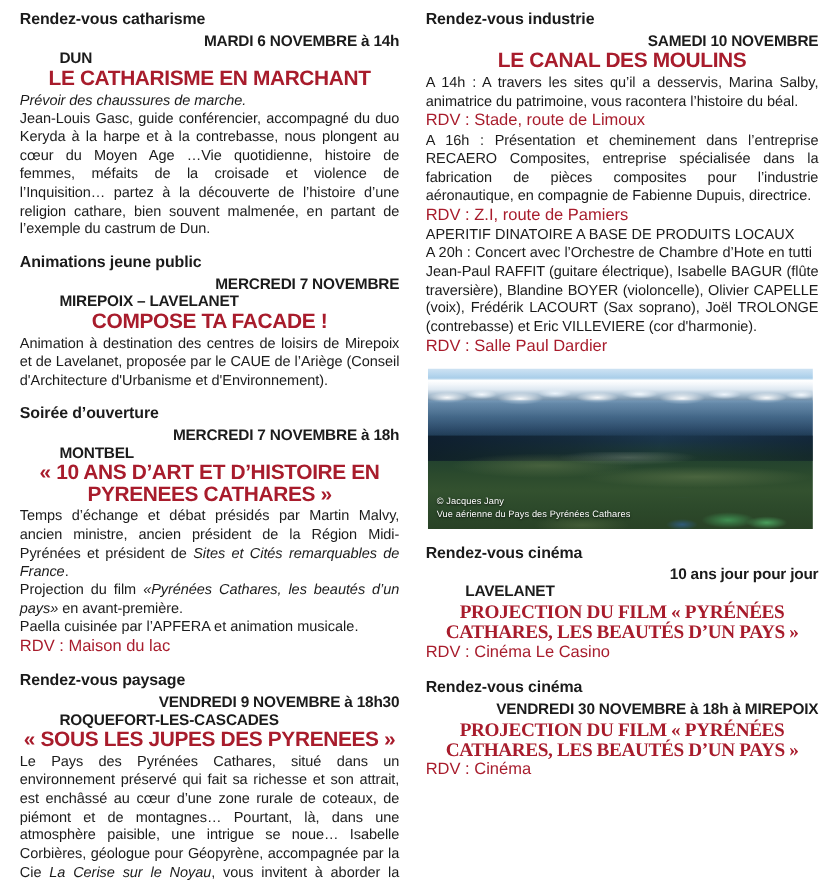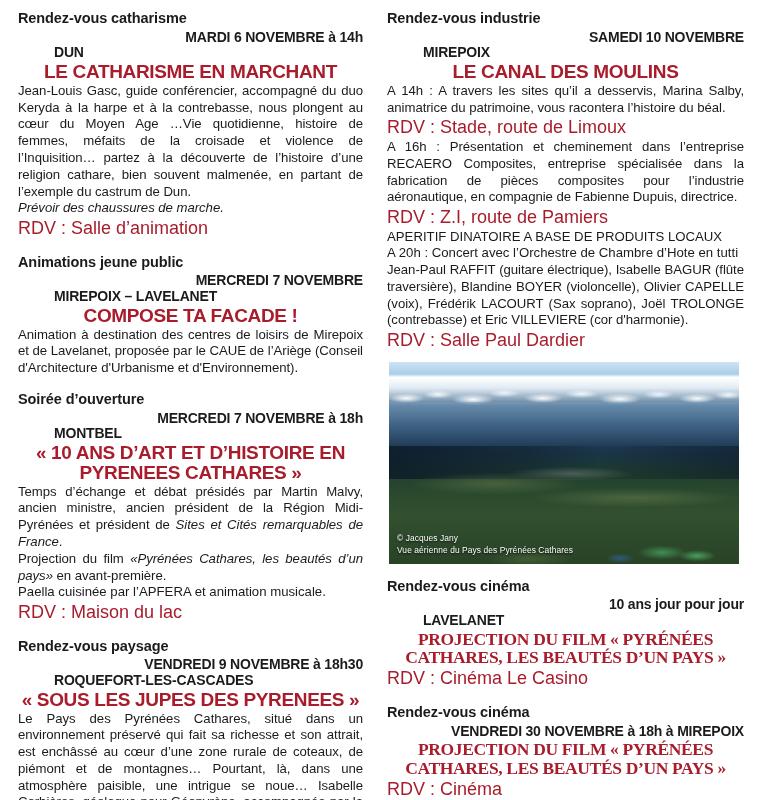--- a/index.html
+++ b/index.html
@@ -66,37 +66,37 @@
     font-size:13.2px;
     line-height:1.27;
     text-align:justify;
     color:#1b1b1b;
     margin:0;
     letter-spacing:-0.05px;
   }
   .body.left{text-align:left;}
   .ital{font-style:italic;}
   .rdv{
-    font-size:18px;
+    font-size:15px;
     color:#A81C2C;
     line-height:1.25;
     margin:0;
   }
   .plainline{
     font-size:13.2px;
     line-height:1.27;
     color:#1b1b1b;
     margin:0;
   }
 
   
   .photo-wrap{
     position:relative;
     width:350px;
-    height:202px;
+    height:146px;
     margin:6px 0 14px 2px;
     overflow:hidden;
   }
   .photo{
     position:absolute;inset:0;
     background:
       linear-gradient(to bottom,
         #cfe3f3 0%, #bcd9ef 3%, #a9cee9 6%, #ffffff 7.5%,
         #f2f6fa 10%, #dfe9f2 13%, #9fb6c9 17%,
         #4f6f8c 22%, #2e5070 30%, #24415f 38%,
@@ -160,23 +160,22 @@
 
 <div class="page">
 
   <div class="col left">
 
     <div class="block">
       <div class="rubric">Rendez-vous catharisme</div>
       <div class="dateline">MARDI 6 NOVEMBRE à 14h</div>
       <div class="place">DUN</div>
       <div class="title">LE CATHARISME EN MARCHANT</div>
+      <p class="body left ital">Prévoir des chaussures de marche.</p>
       <p class="body">Jean-Louis Gasc, guide conférencier, accompagné du duo Keryda à la harpe et à la contrebasse, nous plongent au  cœur du Moyen Age …Vie quotidienne, histoire de femmes, méfaits de la croisade et violence de l’Inquisition… partez à la découverte de l’histoire d’une religion cathare, bien souvent malmenée, en partant de l’exemple du castrum de Dun.</p>
-      <p class="body left ital">Prévoir des chaussures de marche.</p>
-      <p class="rdv">RDV : Salle d’animation</p>
     </div>
 
     <div class="block">
       <div class="rubric">Animations jeune public</div>
       <div class="dateline">MERCREDI 7 NOVEMBRE</div>
       <div class="place">MIREPOIX – LAVELANET</div>
       <div class="title">COMPOSE TA FACADE !</div>
       <p class="body">Animation à destination des centres de loisirs de Mirepoix et de Lavelanet, proposée par le CAUE de l’Ariège (Conseil d'Architecture d'Urbanisme et d'Environnement).</p>
     </div>
 
@@ -200,21 +199,20 @@
 
     </div>
 
   </div>
 
   <div class="col right">
 
     <div class="block tight">
       <div class="rubric">Rendez-vous industrie</div>
       <div class="dateline">SAMEDI 10 NOVEMBRE</div>
-      <div class="place">MIREPOIX</div>
       <div class="title">LE CANAL DES MOULINS</div>
       <p class="body">A 14h : A travers les sites qu’il a desservis, Marina Salby, animatrice du patrimoine, vous racontera l’histoire du béal.</p>
       <p class="rdv">RDV : Stade, route de Limoux</p>
       <p class="body">A 16h : Présentation et cheminement dans l’entreprise RECAERO Composites, entreprise spécialisée dans la fabrication de pièces composites pour l’industrie aéronautique, en compagnie de Fabienne Dupuis, directrice.</p>
       <p class="rdv">RDV : Z.I, route de Pamiers</p>
       <p class="plainline">APERITIF DINATOIRE A BASE DE PRODUITS LOCAUX</p>
       <p class="plainline">A 20h : Concert avec l’Orchestre de Chambre d’Hote en tutti</p>
       <p class="body">Jean-Paul RAFFIT (guitare électrique), Isabelle BAGUR (flûte traversière), Blandine BOYER (violoncelle), Olivier CAPELLE (voix), Frédérik LACOURT (Sax soprano), Joël TROLONGE (contrebasse) et Eric VILLEVIERE (cor d'harmonie).</p>
       <p class="rdv">RDV : Salle Paul Dardier</p>
     </div>

